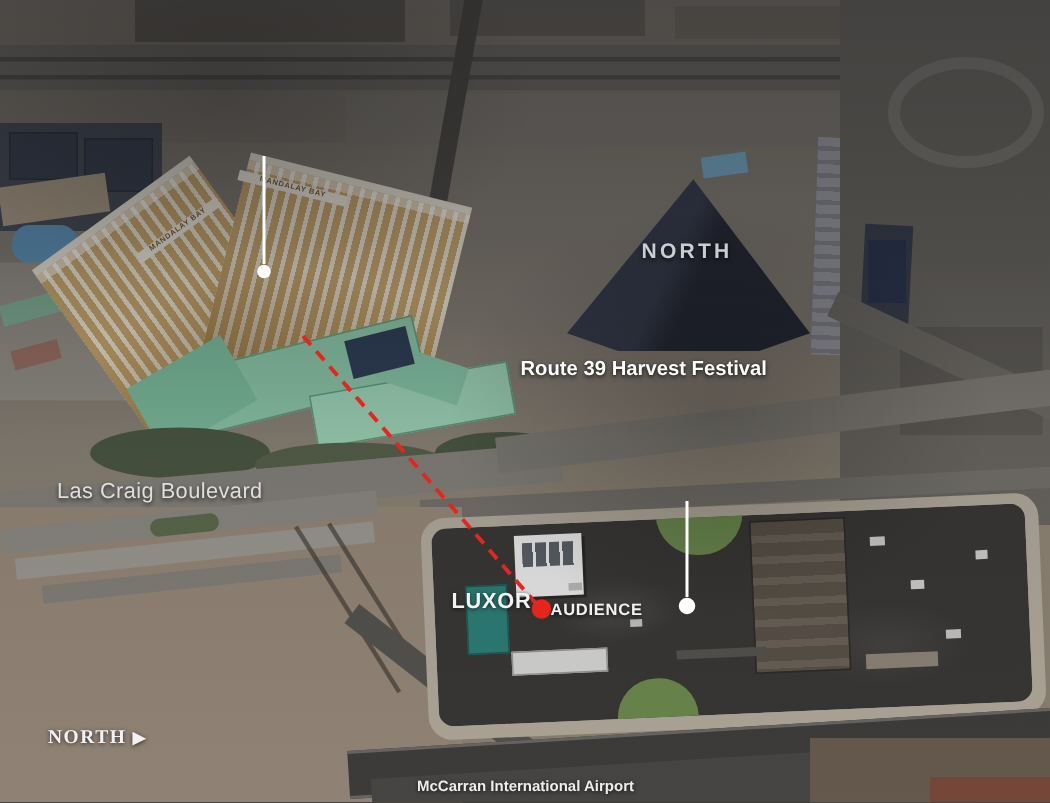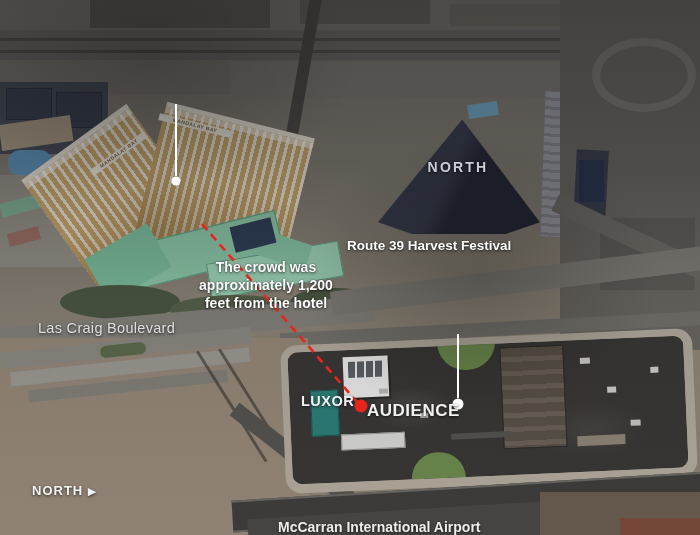--- a/index.html
+++ b/index.html
@@ -137,32 +137,31 @@
     <circle cx="458" cy="404" r="5.5" fill="#ffffff"></circle>
   </svg>
 
   <div class="ann" style="left:62px;top:10px;width:302px;">
   </div>
 
   <div class="ann" style="left:347px;top:238px;width:300px;">
     <div class="t">Route 39 Harvest Festival</div>
   </div>
 
-  <div class="ann" style="left:194px;top:258px;width:144px;text-align:center;font-weight:bold;font-size:14px;line-height:18px;">The crowd was approximately 1,200 feet from the hotel</div>
 
   <div class="maplabel" style="left:409px;top:159px;width:98px;text-align:center;font-size:14px;font-weight:600;letter-spacing:2.2px;line-height:17px;color:#c9cdd6;white-space:normal;">
     <div>NORTH</div>
   </div>
 
   <div class="maplabel" style="left:38px;top:320px;font-size:14.5px;letter-spacing:.3px;color:#dfdfdf;">Las Craig Boulevard</div>
 
   <div class="maplabel" style="left:301px;top:393px;font-size:14.5px;font-weight:800;letter-spacing:.5px;">LUXOR</div>
 
-  <div class="maplabel" style="left:367px;top:401px;font-size:17px;font-weight:800;letter-spacing:.5px;">AUDIENCE</div>
+  <div class="maplabel" style="left:367px;top:401px;font-size:11px;font-weight:800;letter-spacing:.5px;">AUDIENCE</div>
 
-  <div class="maplabel" style="left:32px;top:483px;font-size:13px;font-weight:800;letter-spacing:1px;">
+  <div class="maplabel" style="left:32px;top:483px;font-size:13px;font-weight:800;letter-spacing:1px;font-family:Liberation Serif, serif;">
     <span>NORTH</span>
     <span style="font-size:11px;">▶</span>
   </div>
 
-  <div class="maplabel" style="left:278px;top:519px;font-size:14px;font-weight:bold;color:#ededed;">McCarran International Airport</div>
+  <div class="maplabel" style="left:278px;top:519px;font-size:10px;font-weight:bold;color:#ededed;">McCarran International Airport</div>
 
 </div>
 
 </body></html>

